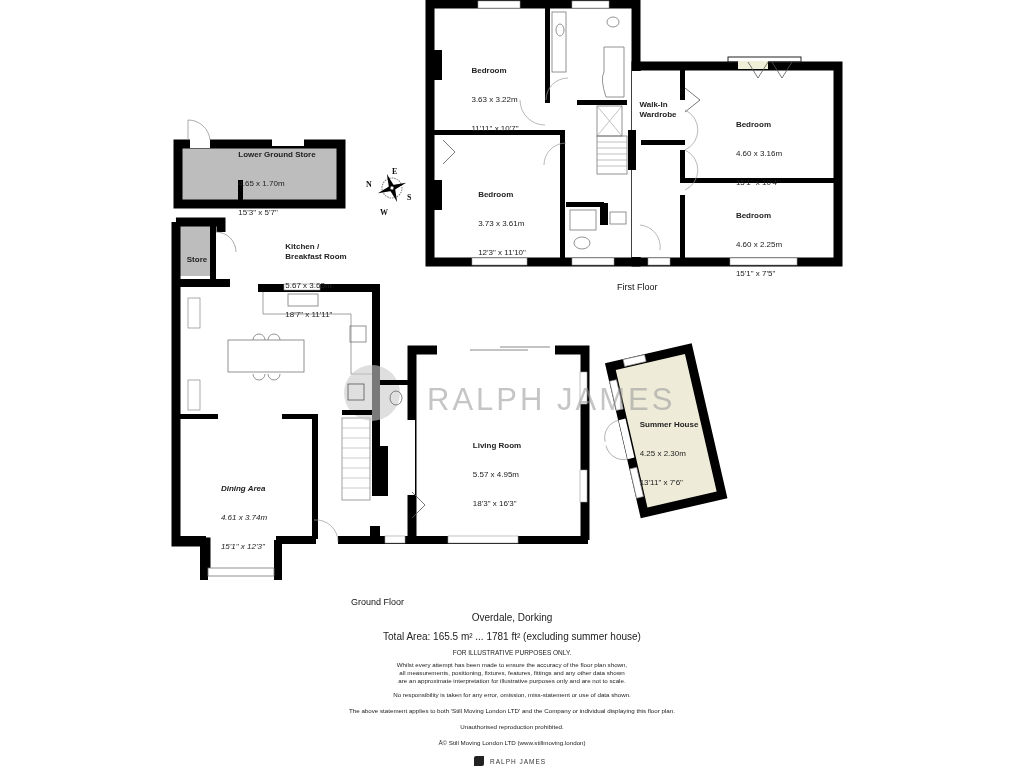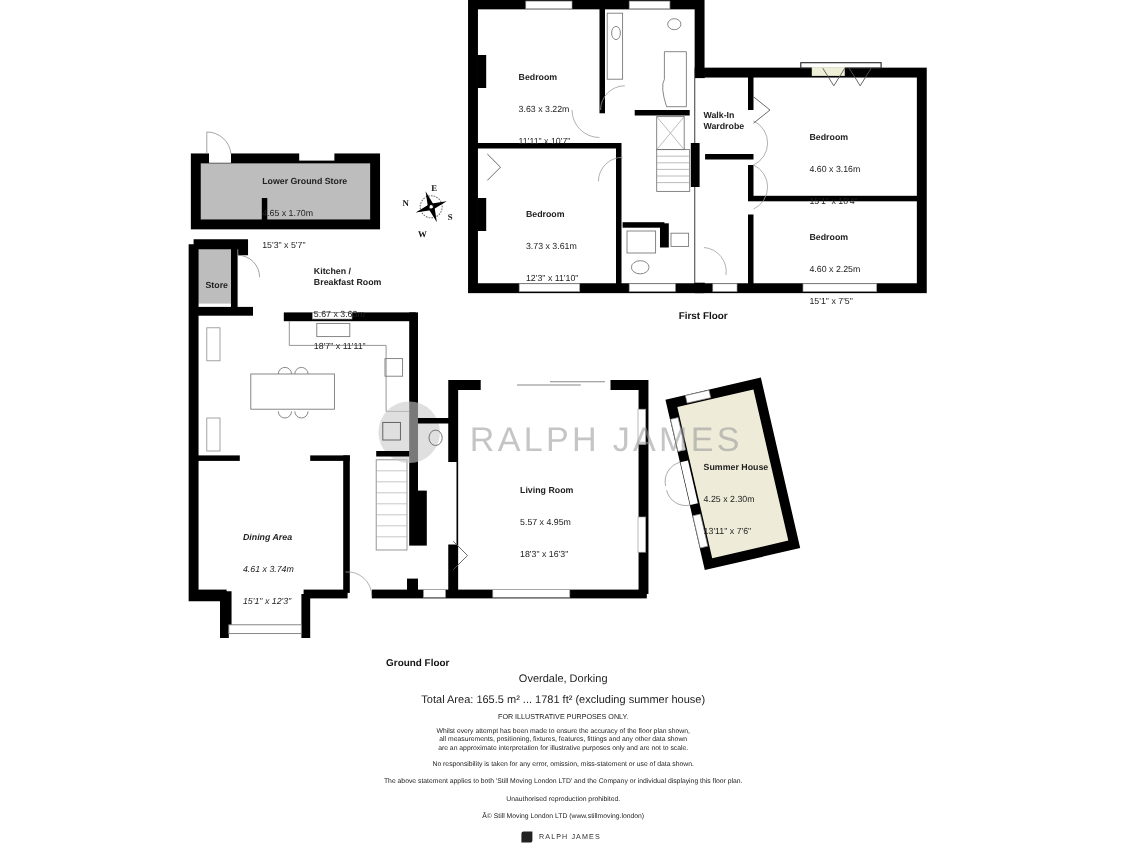--- a/index.html
+++ b/index.html
@@ -2,21 +2,21 @@
 <html><head>
 <meta charset="utf-8">
 <style>
   html, body { margin:0; padding:0; background:#ffffff; }
   body { width:1024px; height:768px; position:relative; overflow:hidden;
          font-family:"Liberation Sans", "DejaVu Sans", sans-serif; color:#1a1a1a; }
   svg.plan { position:absolute; left:0; top:0; }
   .lbl { position:absolute; font-size:8px; line-height:10px; color:#222; white-space:nowrap; transform:translateX(-50%); }
   .lbl .nm { font-weight:bold; display:block; }
   .lbl .dm { display:block;margin-top:19px; }
-  .floor { position:absolute; font-weight:bold; font-size:9px; color:#111; }
+  .floor { position:absolute; font-weight:normal; font-size:9px; color:#111; }
   .info { position:absolute; left:512px; transform:translateX(-50%); text-align:center; white-space:nowrap; color:#222; }
   .t-addr { top:612px; font-size:10px; }
   .t-area { top:631px; font-size:10px; }
   .t-ill { top:649px; font-size:6.5px; }
   .t-disc { top:661px; font-size:6.2px; line-height:8px; }
   .t-small { font-size:6.2px; }
   .watermark { position:absolute; left:427px; top:382px; font-size:31px; letter-spacing:3px; color:rgba(150,150,150,0.55); font-weight:normal; }
   .footer-logo { position:absolute; left:474px; top:756px; display:flex; align-items:center; gap:6px; }
   .footer-logo .mark { width:10px; height:10px; background:#222; border-radius:2px 0 2px 0; }
   .footer-logo .txt { font-size:6.5px; letter-spacing:1px; color:#333; }
@@ -219,21 +219,21 @@
   <span class="dm">4.60 x 3.16m</span>
   <span class="dm">15'1" x 10'4"</span>
 </div>
 <div class="lbl" style="left:759px;top:211px;">
   <span class="nm">Bedroom</span>
   <span class="dm">4.60 x 2.25m</span>
   <span class="dm">15'1" x 7'5"</span>
 </div>
 <div class="floor" style="left:617px;top:282px;">First Floor</div>
 
-<div class="lbl" style="left:277px;top:160px;">
+<div class="lbl" style="left:277px;top:150px;">
   <span class="nm">Lower Ground Store</span>
   <span class="dm">4.65 x 1.70m</span>
   <span class="dm">15'3" x 5'7"</span>
 </div>
 <div class="lbl" style="left:197px;top:255px;">
   <span class="nm">Store</span>
 </div>
 <div class="lbl" style="left:316px;top:242px;">
   <span class="nm">Kitchen /</span>
   <span class="nm">Breakfast Room</span>

